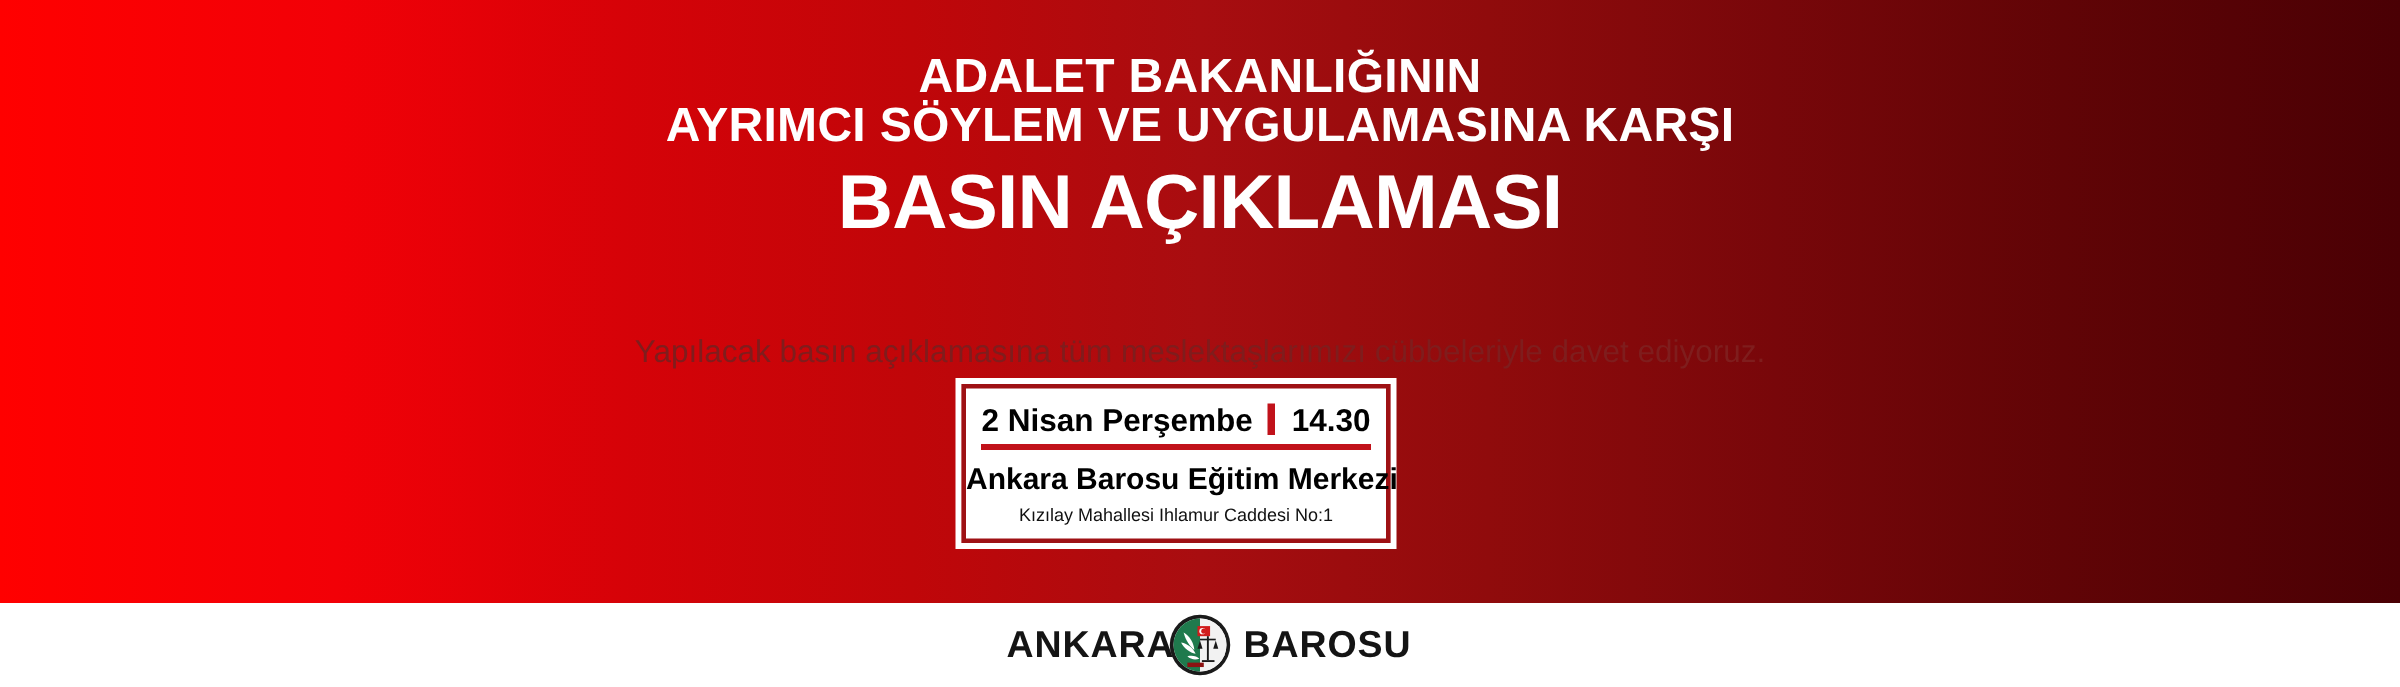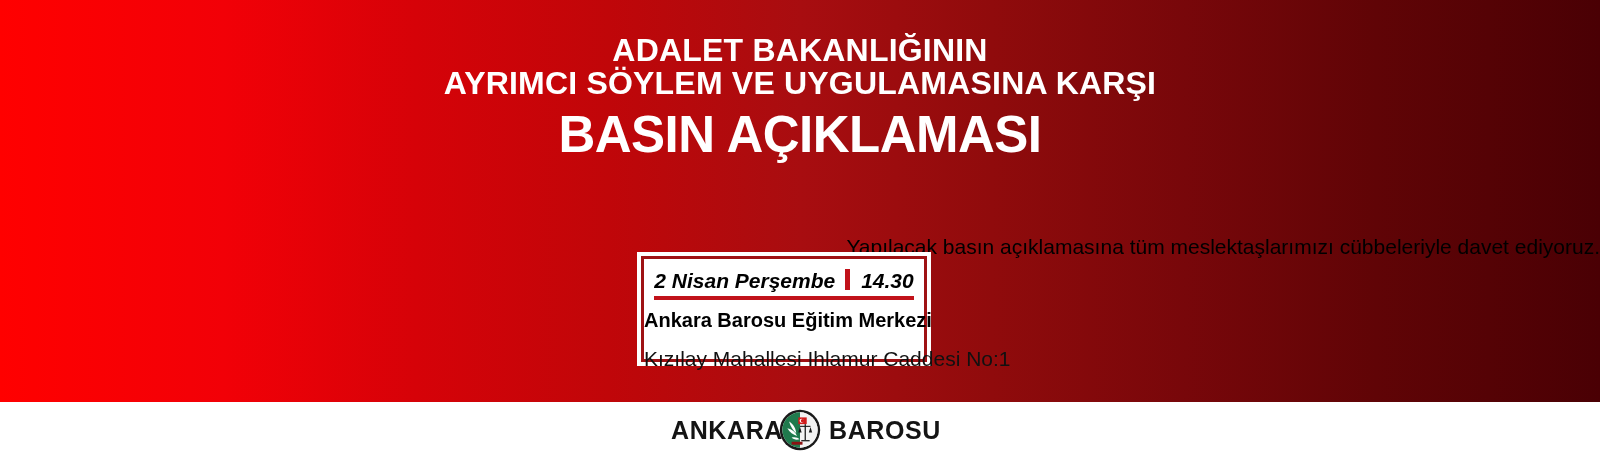--- a/index.html
+++ b/index.html
@@ -68,26 +68,25 @@
     margin-top: 2px;
     white-space: nowrap;
   }
 
   
   .invite {
     position: absolute;
     left: 0;
     top: 222px;
     width: 1600px;
-    text-align: right;
-    color: #000000;
+    text-align: center;
+    color: #7f1d1d;
     font-size: 21px;
     line-height: 26px;
     white-space: nowrap;
-    margin-top: 12px;
   }
 
   
   .detail-box {
     position: absolute;
     left: 637px;
     top: 252px;
     width: 294px;
     height: 114px;
     box-sizing: border-box;
@@ -110,21 +109,20 @@
     padding-bottom: 5px;
     white-space: nowrap;
   }
   .date-row .date-text,
   .date-row .time-text {
     font-weight: bold;
     font-size: 21px;
     line-height: 25px;
     color: #000000;
     vertical-align: middle;
-    font-style: italic;
   }
   .date-row .sep-bar {
     display: inline-block;
     width: 5px;
     height: 21px;
     background: #c1121a;
     vertical-align: middle;
     margin: 0 7px 0 5px;
     position: relative;
     top: -1px;
@@ -138,24 +136,24 @@
 
   .venue {
     font-weight: bold;
     font-size: 20px;
     line-height: 22px;
     color: #000000;
     margin-top: 4px;
     white-space: nowrap;
   }
   .address {
-    font-size: 21px;
+    font-size: 12px;
     line-height: 20px;
     color: #111111;
-    margin-top: 18px;
+    margin-top: 2px;
     white-space: nowrap;
   }
 
   
   .footer {
     position: absolute;
     left: 0;
     top: 402px;
     width: 1600px;
     height: 56px;

